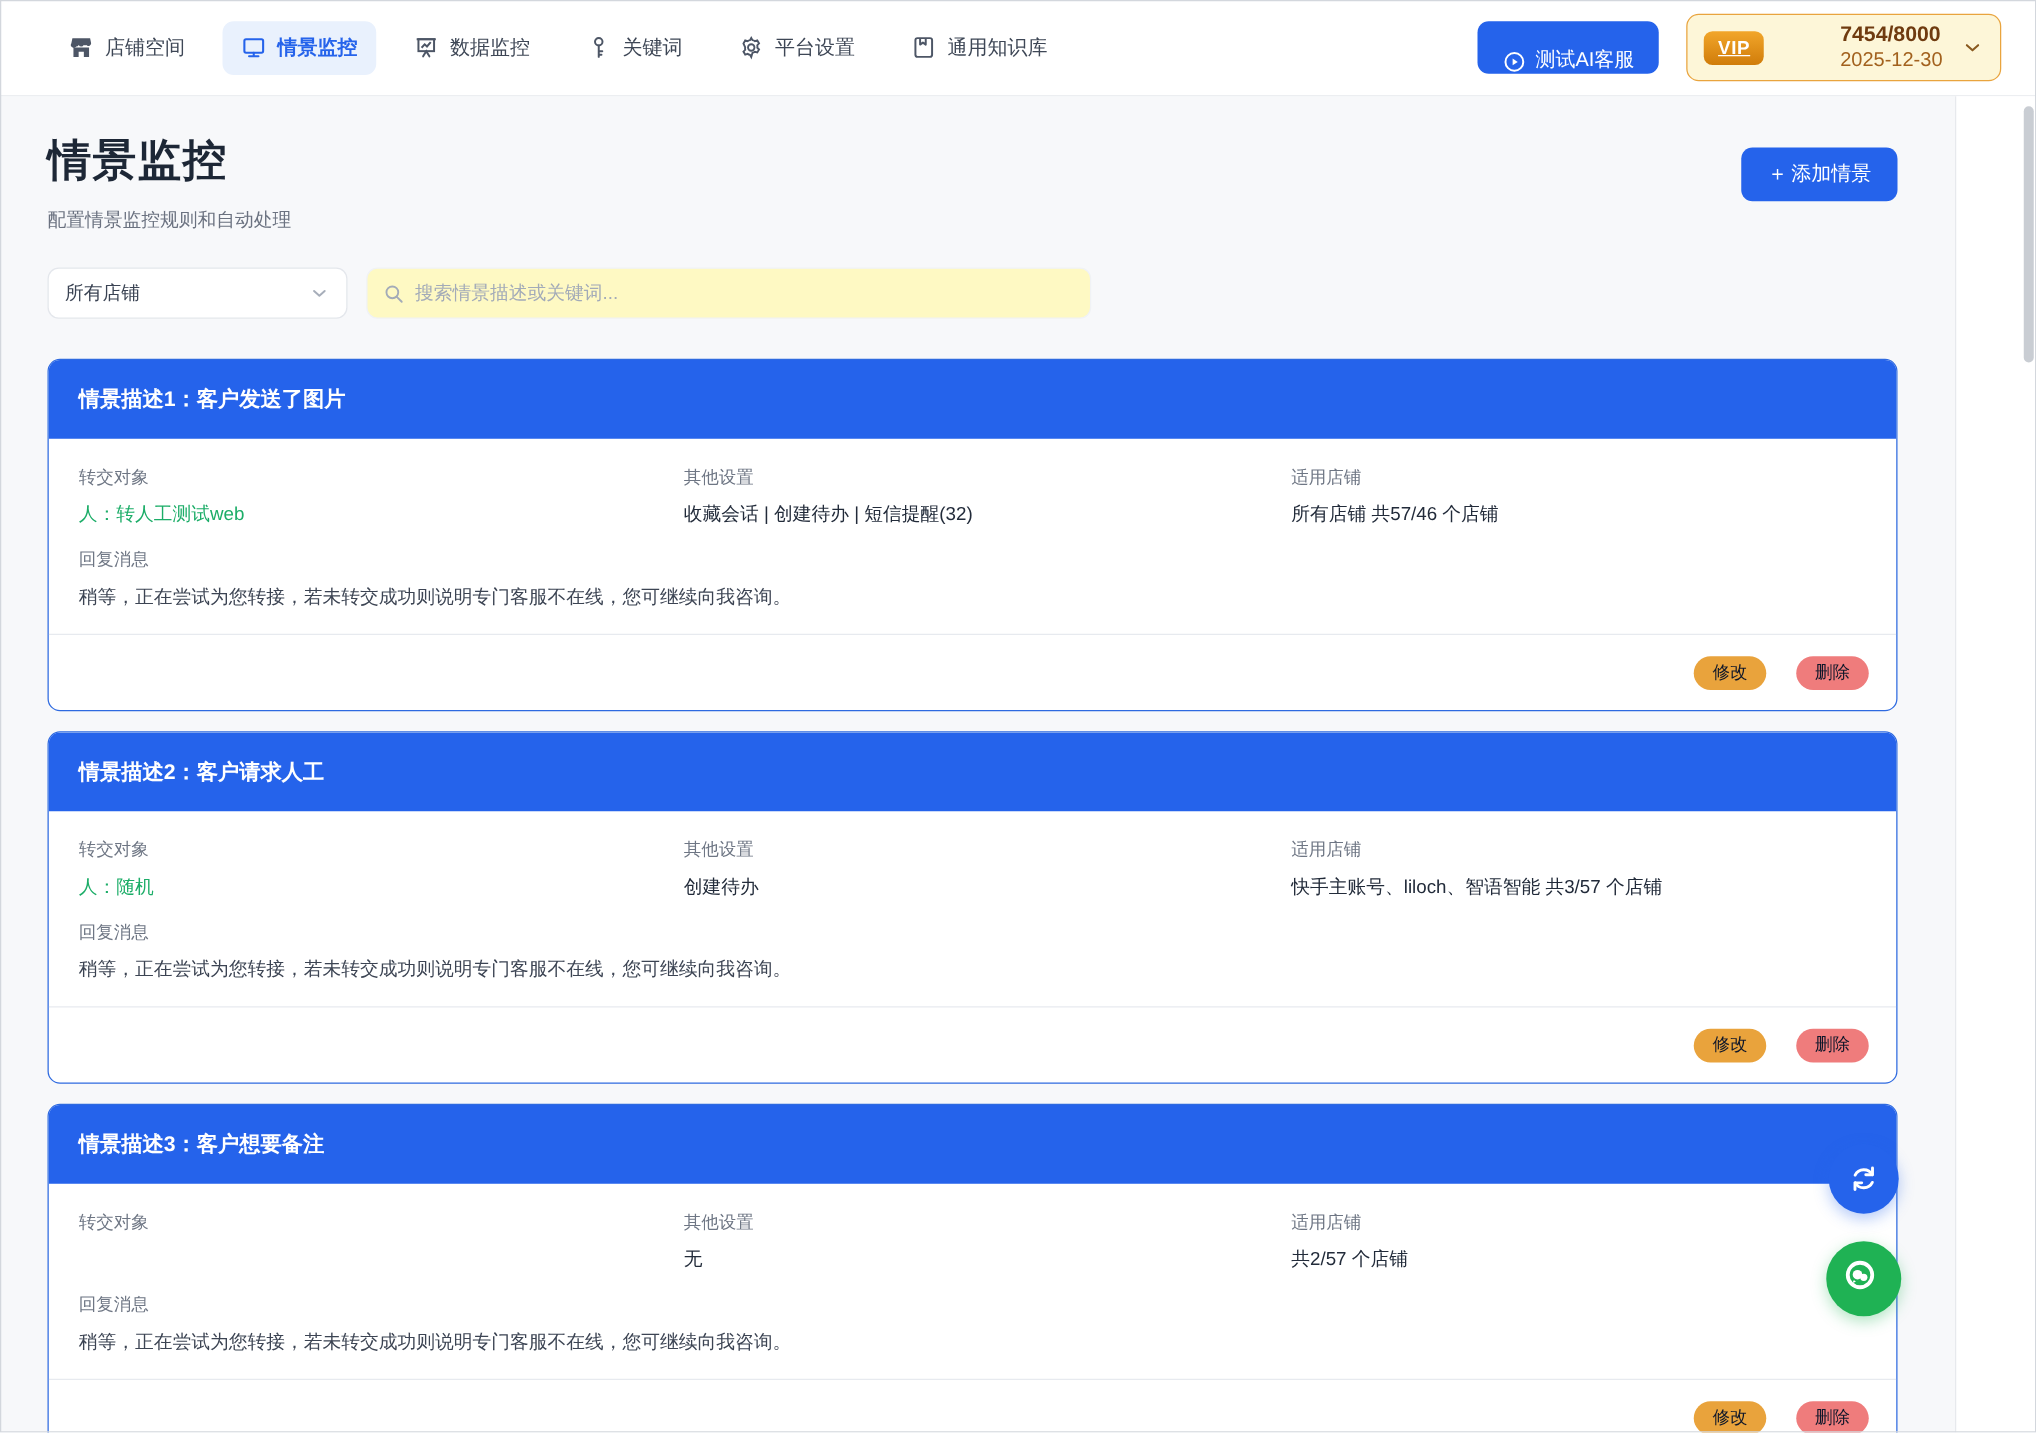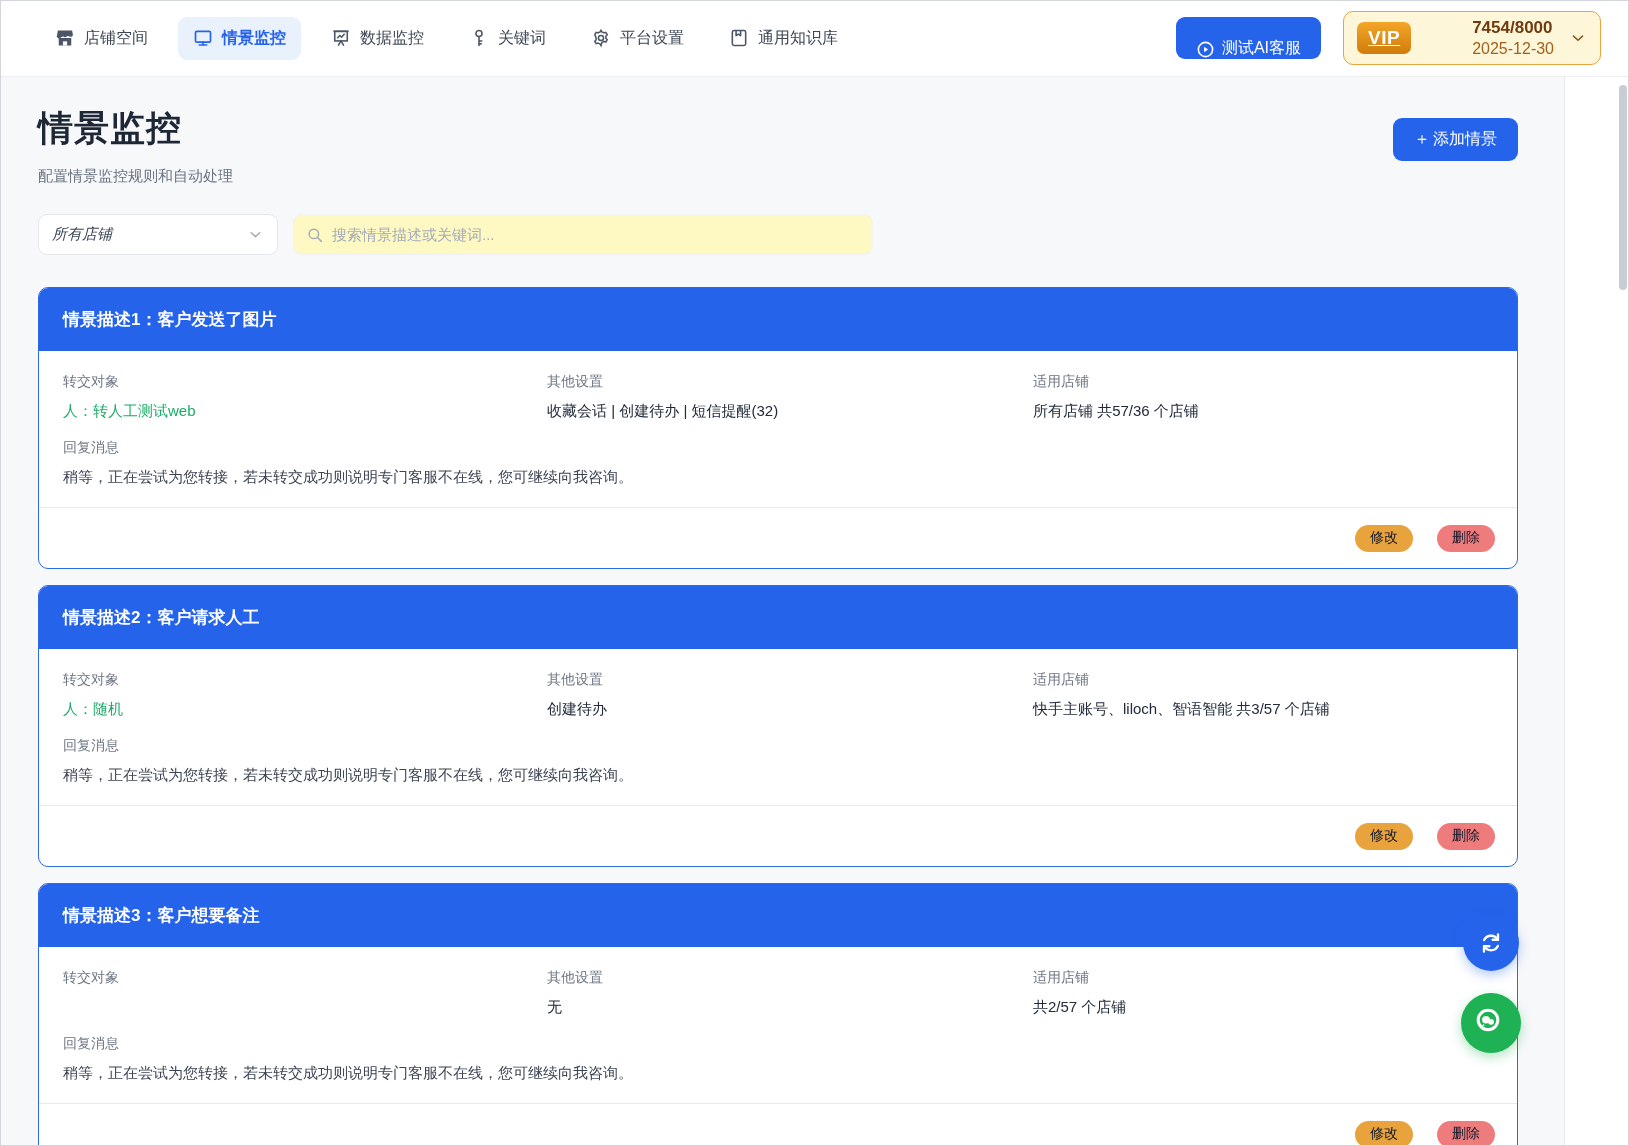--- a/index.html
+++ b/index.html
@@ -12,34 +12,34 @@
   .tabs { display:flex; align-items:center; gap:15px; }
   .tab { display:flex; align-items:center; gap:9px; padding:11px 15px; border-radius:9px; font-size:16px; color:#3e4756; cursor:pointer; white-space:nowrap; }
   .ticon { width:20px; height:20px; display:inline-flex; color:#4d5666; flex:none; }
   .ticon svg { width:100%; height:100%; }
   .tab.active { background:#e9f1fd; color:#2563eb; font-weight:bold; }
   .tab.active .ticon { color:#2563eb; }
   .topbar-right { margin-left:auto; display:flex; align-items:center; gap:22px; }
   .test-btn { background:#2563eb; color:#fff; font-size:16px; border:none; border-radius:9px; padding:0 20px; height:42px; display:flex; align-items:flex-end; gap:7px; cursor:pointer; }
   .test-btn .ticon { width:19px; height:19px; color:#fff; }
   .vip-box { background:#fdf6d8; border:1px solid #e9a43e; border-radius:10px; height:54px; display:flex; align-items:center; gap:13px; padding:0 13px; cursor:pointer; }
-  .vip-pill { background:linear-gradient(180deg,#f2a62a,#d07c0a); color:#fff; font-weight:bold; font-size:19px; padding:5px 11px; border-radius:7px; letter-spacing:.5px;text-decoration:underline; }
+  .vip-pill { background:linear-gradient(180deg,#f2a62a,#d07c0a); color:#fff; font-weight:bold; font-size:15px; padding:5px 11px; border-radius:7px; letter-spacing:.5px;text-decoration:underline; }
   .vip-col { display:flex; flex-direction:column; line-height:1.25;margin-left:48px; }
   .vip-num { font-size:17px; font-weight:bold; color:#6f3b10; }
   .vip-date { font-size:16px; color:#a2611e; }
   .vip-chevron { color:#8a5a20; width:18px; height:18px; margin-left:2px; }
 
   
   .content { position:relative; padding:28px 0 0 38px; }
   .page-head { position:relative; width:1480px; }
   .page-title { font-size:35px; color:#1d2736; letter-spacing:1px; font-weight:bold; }
   .page-sub { margin-top:15px; font-size:15px; color:#6b7280; }
   .add-btn { position:absolute; right:0; top:13px; background:#2563eb; color:#fff; border:none; border-radius:9px; height:43px; padding:0 21px; font-size:16px; cursor:pointer; display:flex; align-items:center; gap:3px; }
   .filter-row { margin-top:28px; display:flex; gap:15px; width:1480px; }
-  .shop-select { width:240px; height:41px; background:#fff; border:1px solid #e4e7ec; border-radius:9px; display:flex; align-items:center; justify-content:space-between; padding:0 13px; font-size:15px; color:#3a4353; cursor:pointer;font-style:italic; }
+  .shop-select { width:240px; height:41px; background:#fff; border:1px solid #e4e7ec; border-radius:9px; display:flex; align-items:center; justify-content:space-between; padding:0 13px; font-size:15px; color:#3a4353; cursor:pointer; }
   .shop-select .ticon { width:17px; height:17px; color:#a7aeba; }
   .search-box { width:580px; height:41px; background:#fef9c3; border:1px solid #f0f2f5; border-radius:9px; display:flex; align-items:center; padding:0 12px; gap:8px; }
   .search-box .ticon { width:18px; height:18px; color:#a3abb8; }
   .search-box input { border:none; outline:none; background:transparent; font-size:15px; color:#374151; width:100%; font-family:inherit; }
   .search-box input::placeholder { color:#a3abb8; }
 
   
   .cards { margin-top:32px; width:1480px; display:flex; flex-direction:column; gap:16px; }
   .card { background:#fff; border:1px solid #2e6ae0; border-radius:10px; overflow:hidden; }
   .card-header { background:#2563eb; color:#fff; height:63px; display:flex; align-items:center; padding:0 24px; font-size:17px; font-weight:bold; }
@@ -195,21 +195,21 @@
         <div>
           <div class="field-label">转交对象</div>
           <div class="field-value green">人：转人工测试web</div>
         </div>
         <div>
           <div class="field-label">其他设置</div>
           <div class="field-value">收藏会话 | 创建待办 | 短信提醒(32)</div>
         </div>
         <div>
           <div class="field-label">适用店铺</div>
-          <div class="field-value">所有店铺 共57/36 个店铺</div>
+          <div class="field-value">所有店铺 共57/46 个店铺</div>
         </div>
       </div>
       <div class="reply">
         <div class="field-label">回复消息</div>
         <div class="msg">稍等，正在尝试为您转接，若未转交成功则说明专门客服不在线，您可继续向我咨询。</div>
       </div>
     </div>
     <footer class="card-footer">
       <button class="pill-btn edit">修改</button>
       <button class="pill-btn del">删除</button>

